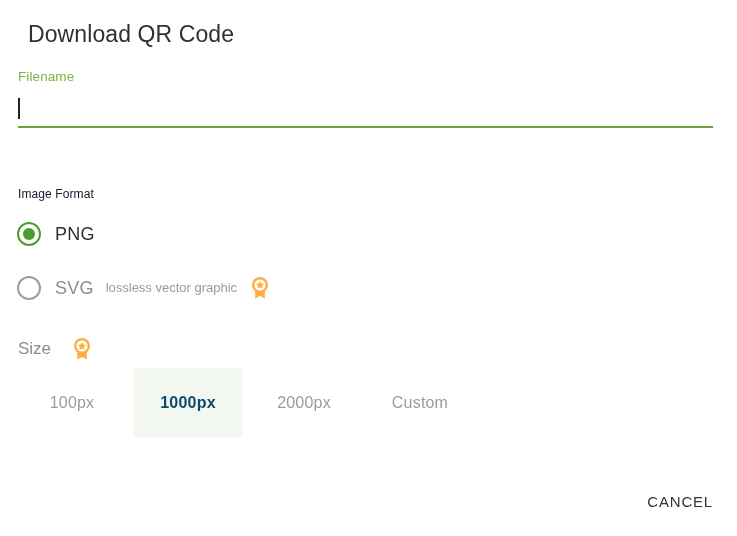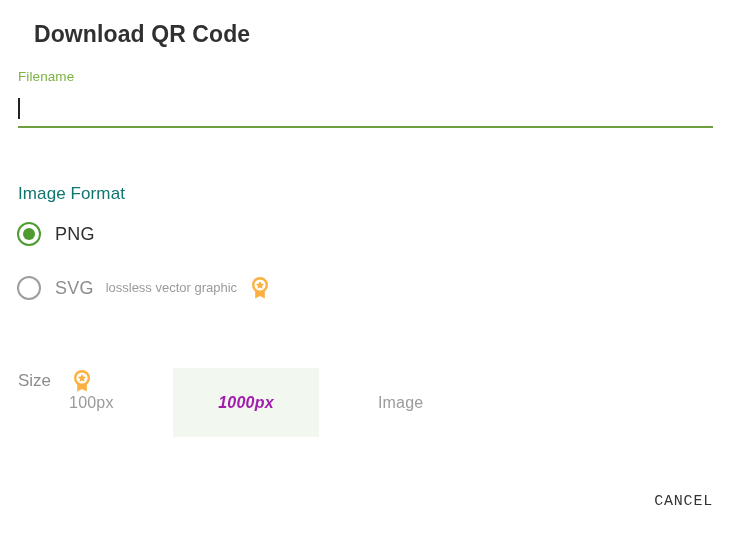--- a/index.html
+++ b/index.html
@@ -22,26 +22,26 @@
     left: 0; top: 0;
     width: 737px;
     height: 536px;
     background: #ffffff;
     box-sizing: border-box;
   }
 
   
   .dialog-title {
     position: absolute;
-    left: 34px;
+    left: 28px;
     top: 18px;
     font-size: 23px;
     line-height: 32px;
     color: #303030;
-    font-weight: 700;
+    font-weight: 400;
     letter-spacing: 0.1px;
     white-space: nowrap;
   }
 
   
   .field-block {
     position: absolute;
     left: 18px;
     top: 69px;
     width: 695px;
@@ -86,37 +86,36 @@
     left: 0;
     top: 29px;
     width: 695px;
     height: 2px;
     background: #6f9f3e;
   }
 
   
   .section-heading {
     position: absolute;
-    font-size: 17px;
+    font-size: 12px;
     line-height: 22px;
-    color: #0f766e;
+    color: #0f172a;
     font-weight: 400;
     letter-spacing: 0.1px;
     white-space: nowrap;
   }
   #image-format-heading { left: 18px; top: 183px; }
 
   .size-heading-row {
     position: absolute;
     left: 18px;
     top: 337px;
     display: flex;
     align-items: center;
     gap: 20px;
-    margin-top: 32px;
   }
   .size-heading-row .section-heading-inline {
     font-size: 17px;
     line-height: 22px;
     color: #8d8d8d;
     font-weight: 400;
     white-space: nowrap;
   }
 
   
@@ -200,38 +199,37 @@
     color: #9b9b9b;
     background: transparent;
     border: none;
     font-family: "Liberation Sans", sans-serif;
     cursor: pointer;
     padding: 0;
     white-space: nowrap;
   }
   .size-option.selected {
     background: #f2f7ef;
-    color: #a21caf;
+    color: #0c4a6e;
     font-weight: 700;
-    font-style: italic;
   }
 
   
   .dialog-actions {
     position: absolute;
     right: 22px;
     top: 491px;
     display: flex;
     align-items: center;
     gap: 40px;
   }
   .text-button {
     background: transparent;
     border: none;
-    font-family: Liberation Mono, monospace;
+    font-family: Liberation Sans, sans-serif;
     font-size: 15px;
     letter-spacing: 0.8px;
     color: #333333;
     cursor: pointer;
     padding: 2px 2px;
     white-space: nowrap;
   }
 </style>
 </head>
 <body>
@@ -280,20 +278,21 @@
         <circle cx="11" cy="9" r="8" fill="#fbb040"></circle>
         <circle cx="11" cy="9" r="5.6" fill="#ffffff"></circle>
         <path d="M11 4.9 L12.25 7.6 L15.1 7.95 L13 9.95 L13.55 12.8 L11 11.4 L8.45 12.8 L9 9.95 L6.9 7.95 L9.75 7.6 Z" fill="#fbb040"></path>
       </svg>
     </span>
   </div>
 
   <div class="size-options">
     <button class="size-option">100px</button>
     <button class="size-option selected">1000px</button>
-    <button class="size-option">Image</button>
+    <button class="size-option">2000px</button>
+    <button class="size-option">Custom</button>
   </div>
 
   <div class="dialog-actions">
     <button class="text-button">CANCEL</button>
   </div>
 
 </div>
 
 </body></html>

